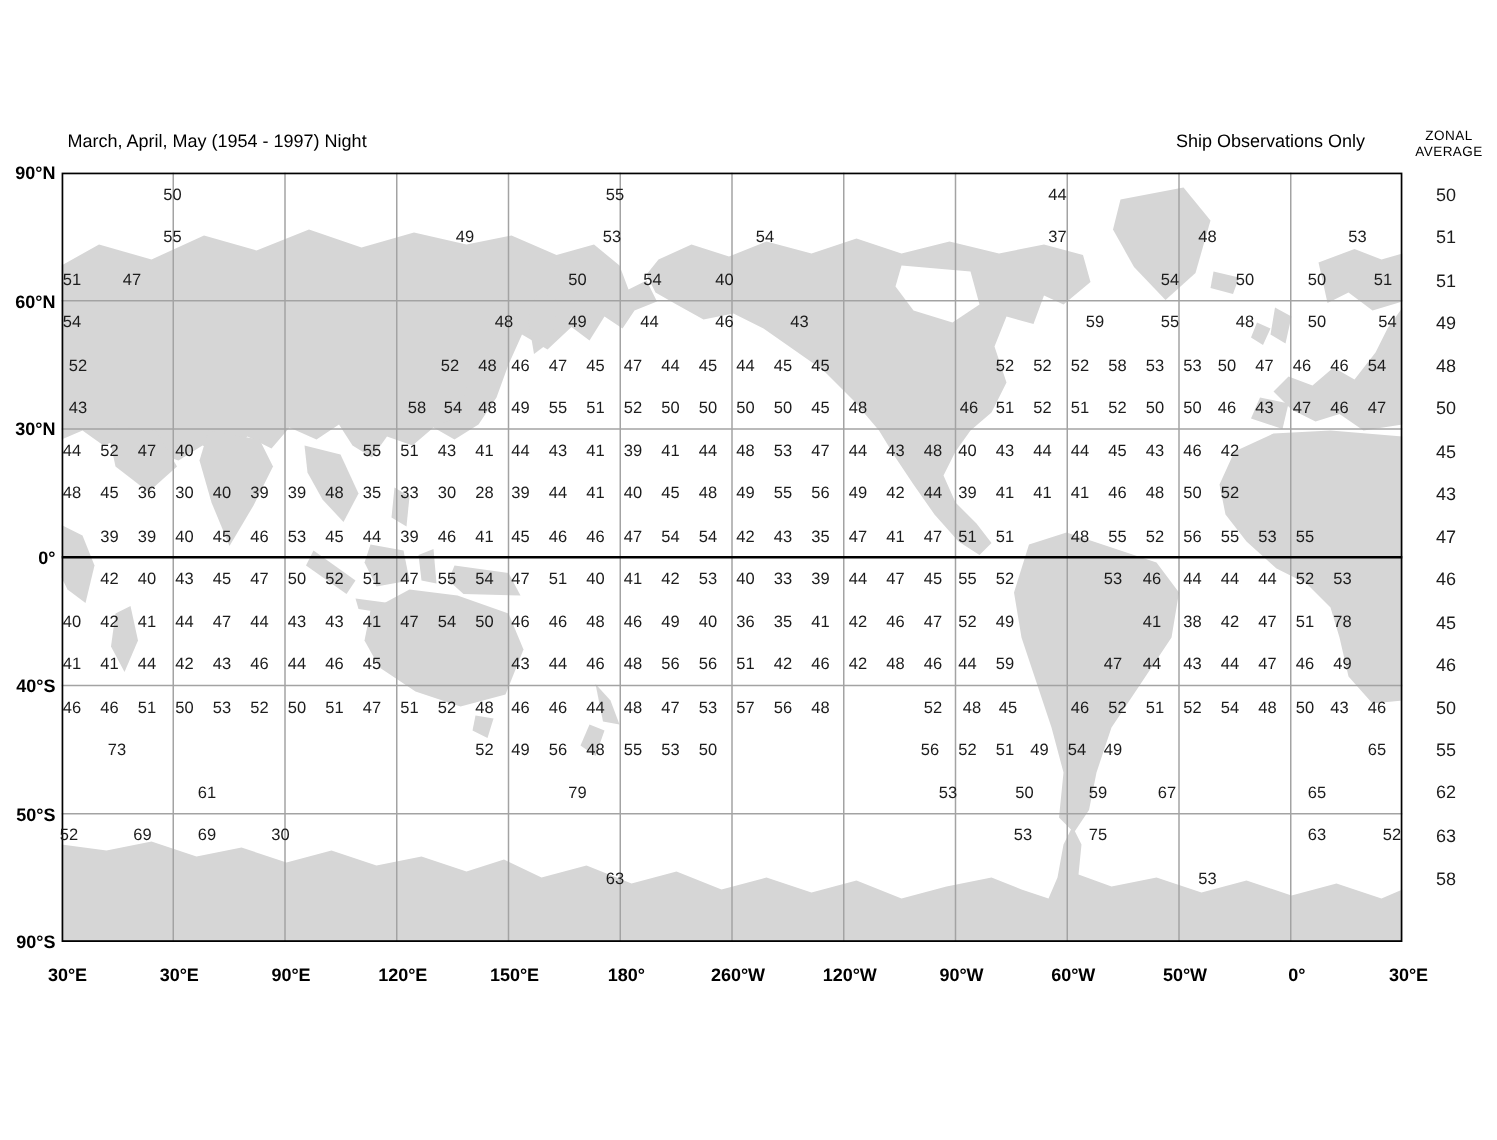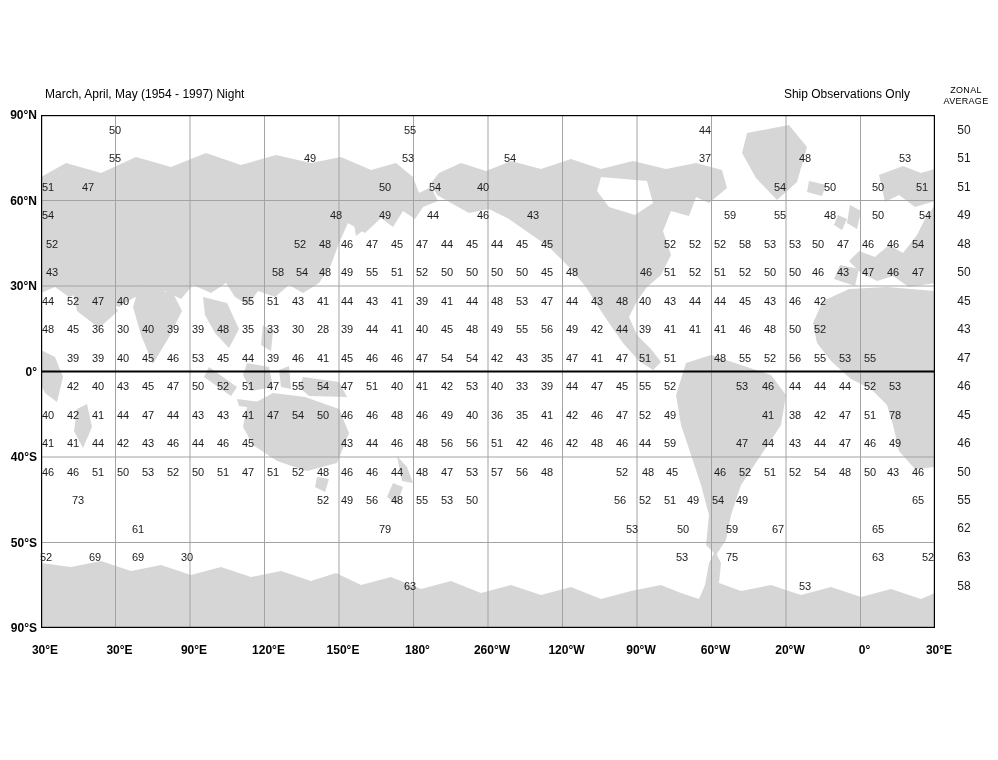--- a/index.html
+++ b/index.html
@@ -460,19 +460,19 @@
       <span class="xlab" style="left: 45px;">30°E</span>
       <span class="xlab" style="left: 119.5px;">30°E</span>
       <span class="xlab" style="left: 194px;">90°E</span>
       <span class="xlab" style="left: 268.5px;">120°E</span>
       <span class="xlab" style="left: 343px;">150°E</span>
       <span class="xlab" style="left: 417.5px;">180°</span>
       <span class="xlab" style="left: 492px;">260°W</span>
       <span class="xlab" style="left: 566.5px;">120°W</span>
       <span class="xlab" style="left: 641px;">90°W</span>
       <span class="xlab" style="left: 715.5px;">60°W</span>
-      <span class="xlab" style="left: 790px;">20°W</span>
+      <span class="xlab" style="left: 790px;">50°W</span>
       <span class="xlab" style="left: 864.5px;">0°</span>
       <span class="xlab" style="left: 939px;">30°E</span>
     </div>
 
 
 </div>
 
 </body></html>

